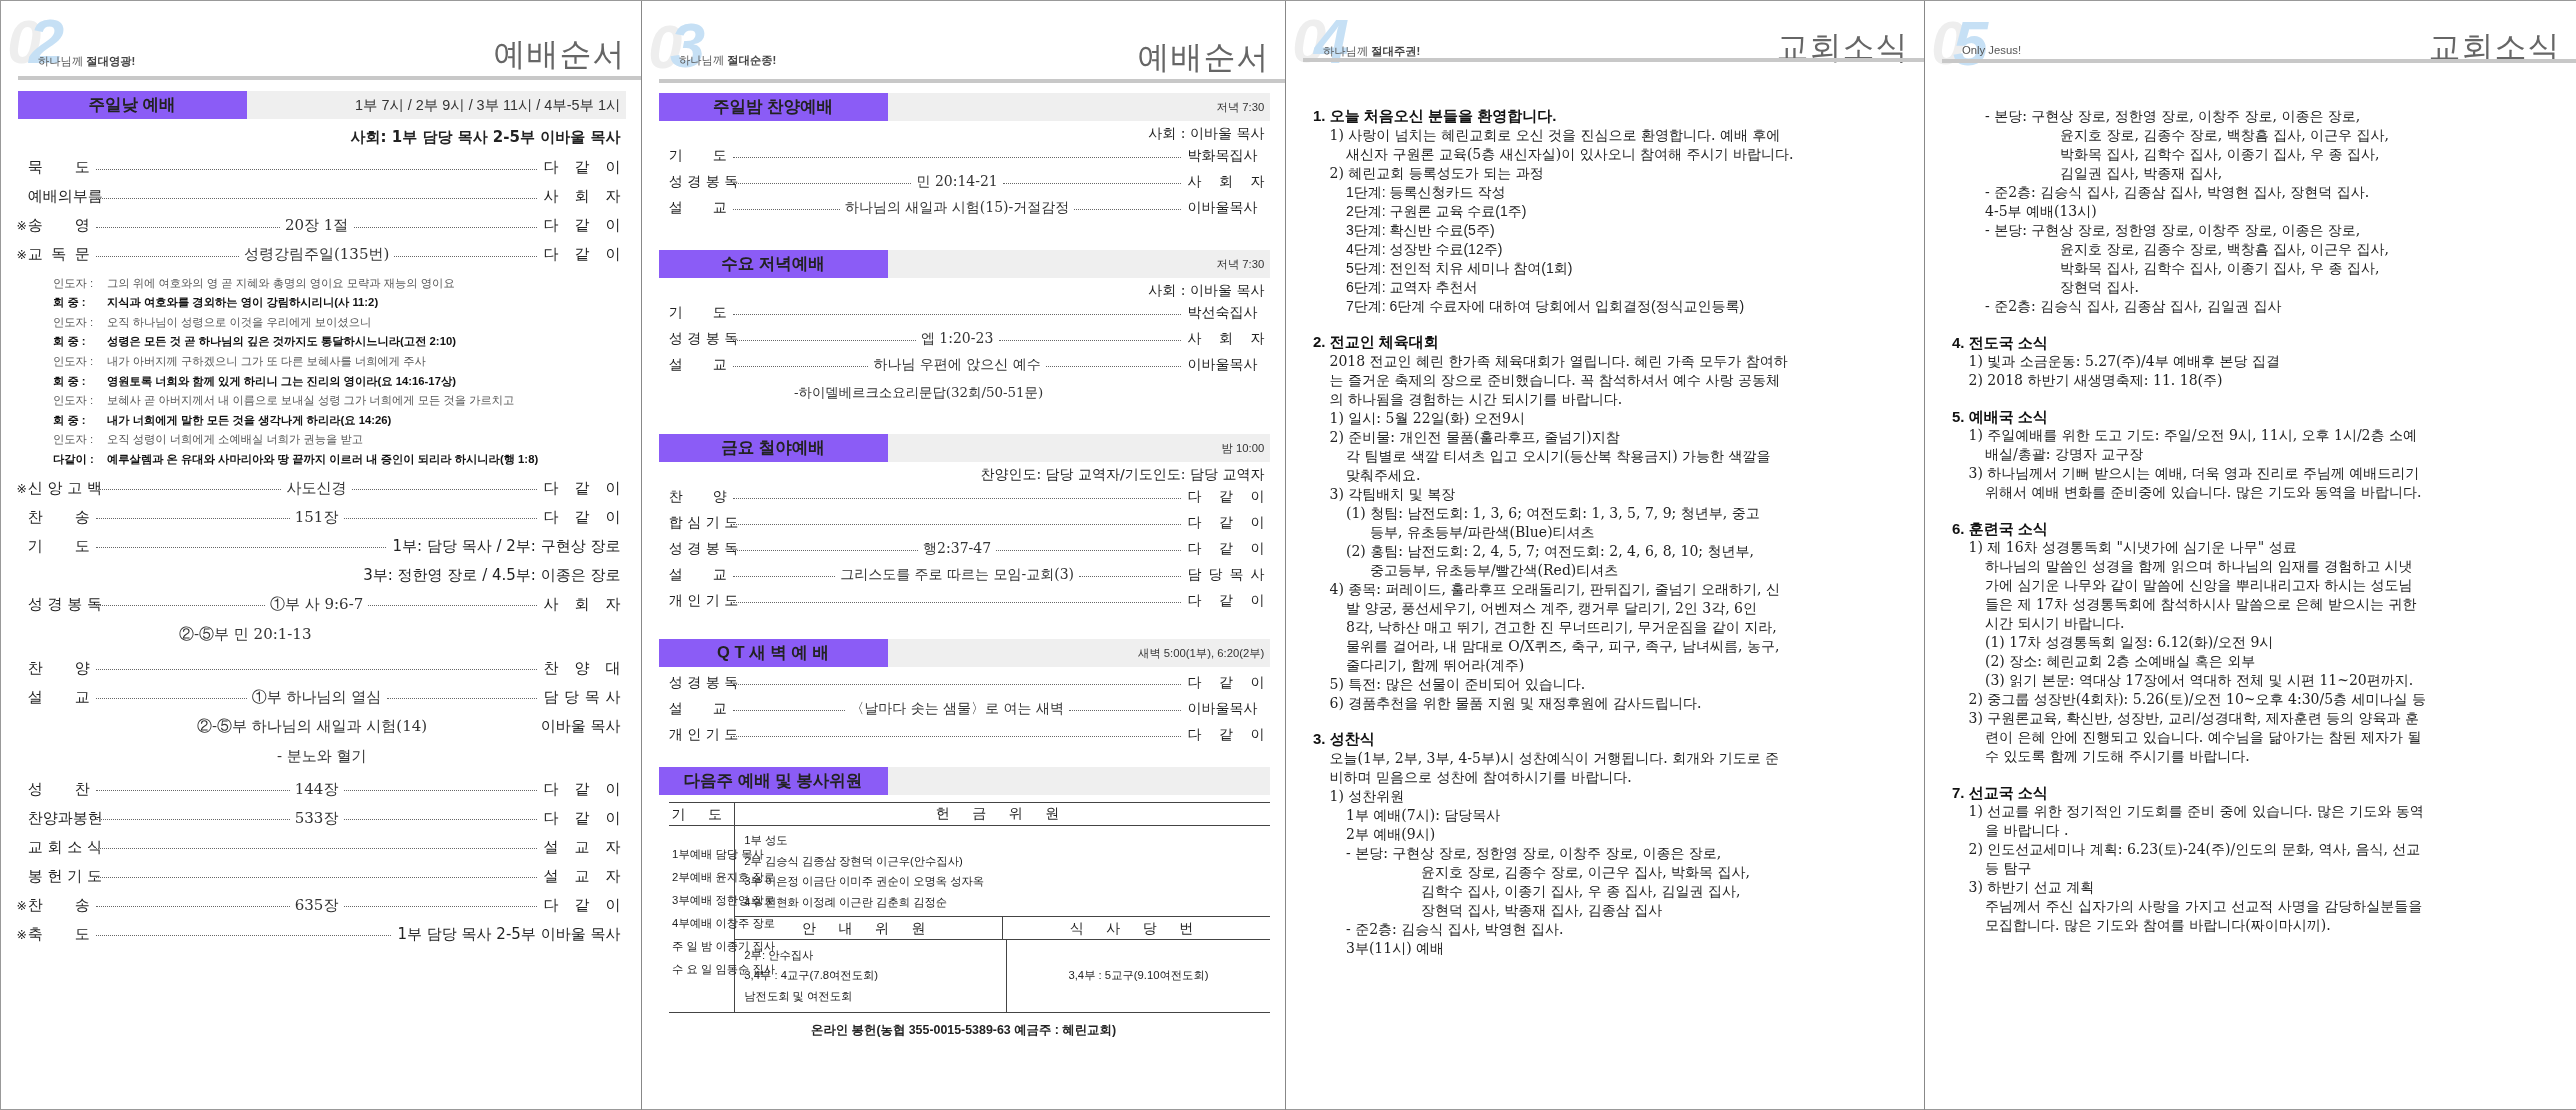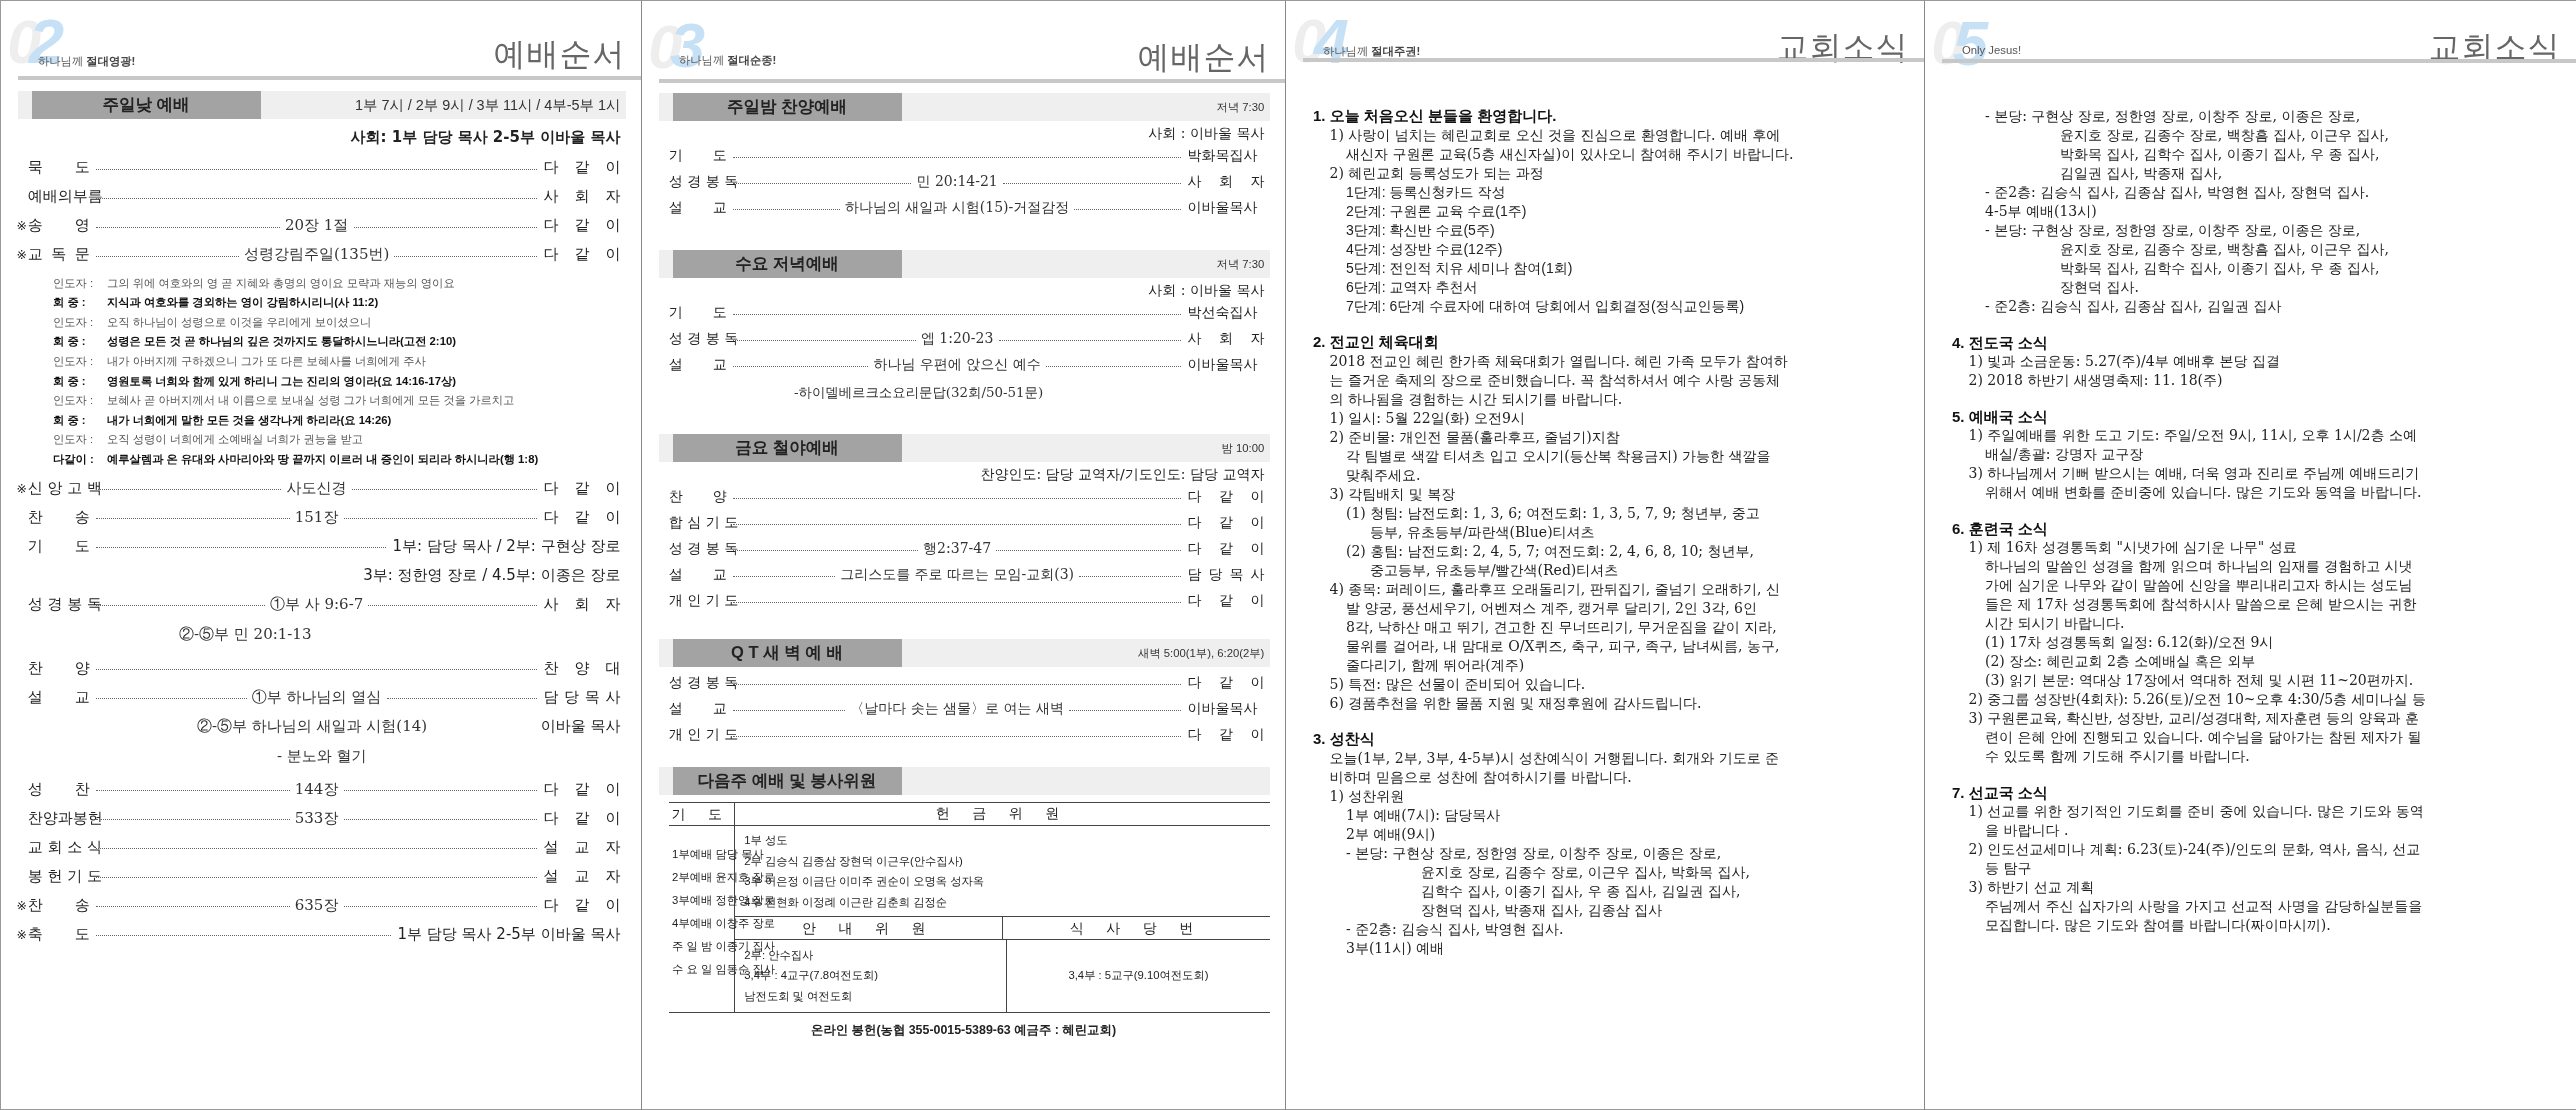--- a/index.html
+++ b/index.html
@@ -15,21 +15,21 @@
   .hdr { position: relative; height: 82px; }
   .num0 { position: absolute; left: 6.2px; top: 11.3px; font-size: 61px; font-weight: bold; font-style: italic; color: #eeeeee; font-family: "Liberation Sans", sans-serif; line-height: 1; }
   .num1 { position: absolute; left: 28px; top: 9.3px; font-size: 63px; font-weight: bold; font-style: italic; color: #c6e0f5; font-family: "Liberation Sans", sans-serif; line-height: 1; }
   .motto { position: absolute; left: 37px; top: 53px; font-size: 11.3px; color: #555; font-family: "Liberation Sans", sans-serif; }
   .motto b { font-weight: bold; color: #444; }
   .ptitle { position: absolute; right: 15.5px; top: 32px; font-size: 32px; color: #666; font-family: "DejaVu Serif", serif; letter-spacing: 1px; }
   .rule { position: absolute; left: 16.5px; right: 0; top: 75px; height: 3.6px; background: #c8c8c8; }
 
   .content { position: absolute; left: 0; right: 0; top: 87px; }
   .bar { display: flex; height: 28px; margin: 0 15.5px 0 16.5px; background: #efefef; align-items: center; }
-  .bar .lbl { width: 92px; height: 28px; background: #a3a3a3; display: flex; align-items: center; justify-content: center; font-size: 16.5px; font-weight: bold; color: #222; font-family: "Liberation Sans", sans-serif; white-space: nowrap; flex: 0 0 auto; margin-left: 14px; }
+  .bar .lbl { width: 92px; height: 28px; background: #8b5cf6; display: flex; align-items: center; justify-content: center; font-size: 16.5px; font-weight: bold; color: #222; font-family: "Liberation Sans", sans-serif; white-space: nowrap; flex: 0 0 auto; }
   .bar .time { flex: 1; text-align: right; padding-right: 5.2px; font-size: 14.4px; color: #333; font-family: "Liberation Sans", sans-serif; }
   .p3 .bar .lbl, .p2 .bar .lbl { width: 229px; }
   .p3 .bar .time { font-size: 11.3px; }
 
   .subhead { text-align: right; padding-right: 20.6px; font-size: 15px; margin: 7.2px 0 3.1px 0; font-family: "DejaVu Sans", sans-serif; color: #222; }
   .row { display: flex; align-items: center; margin: 0 20.6px 0 15.5px; height: 29px; font-size: 15px; }
   .row .mark { width: 11.3px; flex: 0 0 11.3px; font-size: 12.4px; }
   .row .name { width: 62px; flex: 0 0 62px; text-align: justify; text-align-last: justify; white-space: nowrap; font-family: "DejaVu Sans", sans-serif; }
   .row .lead { flex: 1; display: flex; align-items: center; margin: 0 6.2px; min-width: 0; text-align: right; }
   .row .lead .dots { flex: 1; border-bottom: 1.5px dotted #666; height: 0; margin-top: 3.1px; min-width: 15.5px; }

